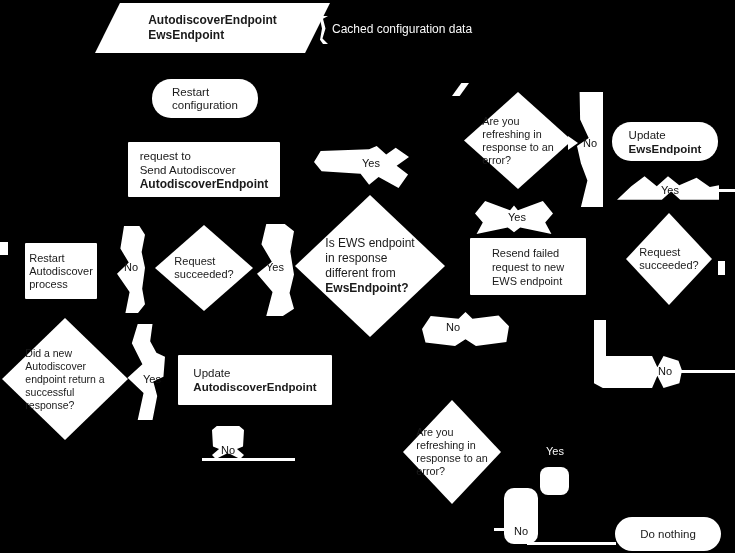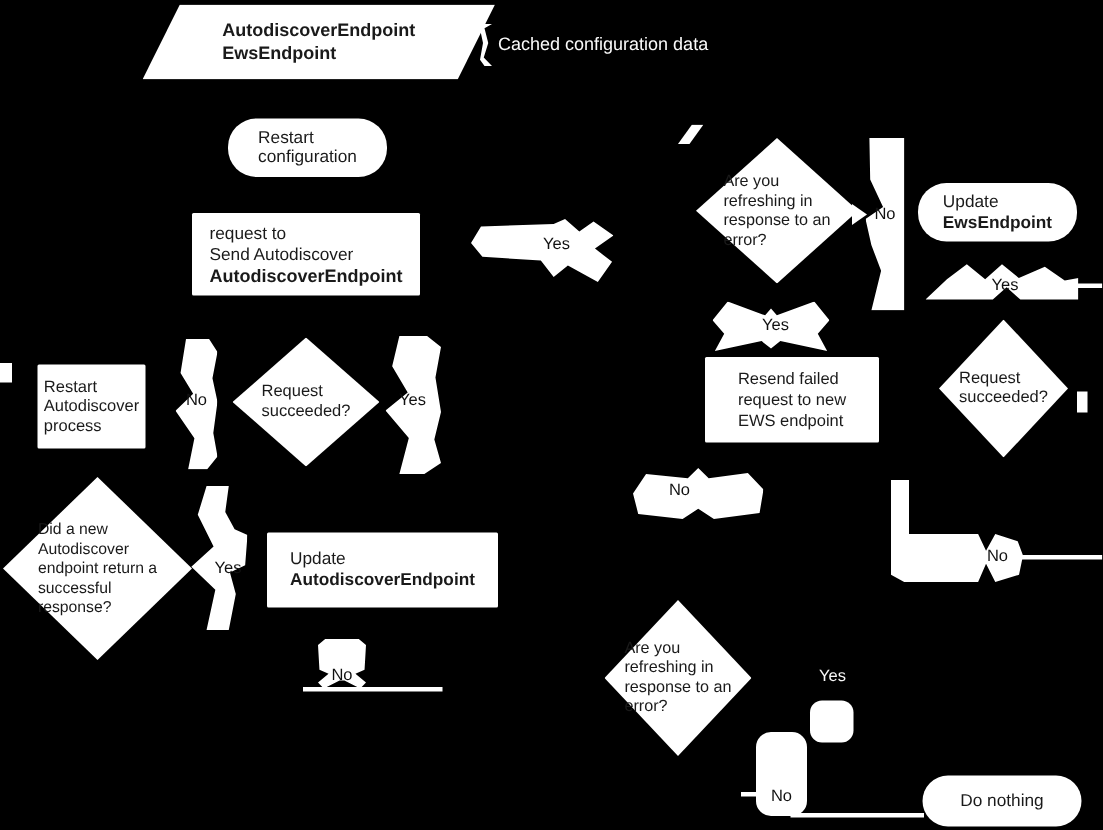--- a/index.html
+++ b/index.html
@@ -47,20 +47,29 @@
     <div class="txt">
       <div>request to</div>
       <div>Send Autodiscover</div>
       <div class="b" style="font-size:12px;">AutodiscoverEndpoint</div>
     </div>
   </div>
 
   <div class="blob" style="left:314px;top:146px;width:95px;height:42px;clip-path:polygon(0 38%,7% 12%,58% 8%,66% 0,76% 20%,86% 4%,100% 26%,87% 47%,99% 68%,89% 100%,68% 74%,58% 92%,49% 66%,8% 60%);"></div>
   <div class="lbl" style="left:356px;top:157px;width:30px;">Yes</div>
 
+  <div class="node diamond" style="left:295px;top:195px;width:150px;height:142px;">
+    <div class="bg"></div>
+    <div class="txt" style="font-size:12px;line-height:15px;">
+      <div>Is EWS endpoint</div>
+      <div>in response</div>
+      <div>different from</div>
+      <div class="b">EwsEndpoint?</div>
+    </div>
+  </div>
 
   <div class="node diamond" style="left:464px;top:92px;width:108px;height:97px;">
     <div class="bg"></div>
     <div class="txt">
       <div>Are you</div>
       <div>refreshing in</div>
       <div>response to an</div>
       <div>error?</div>
     </div>
   </div>

